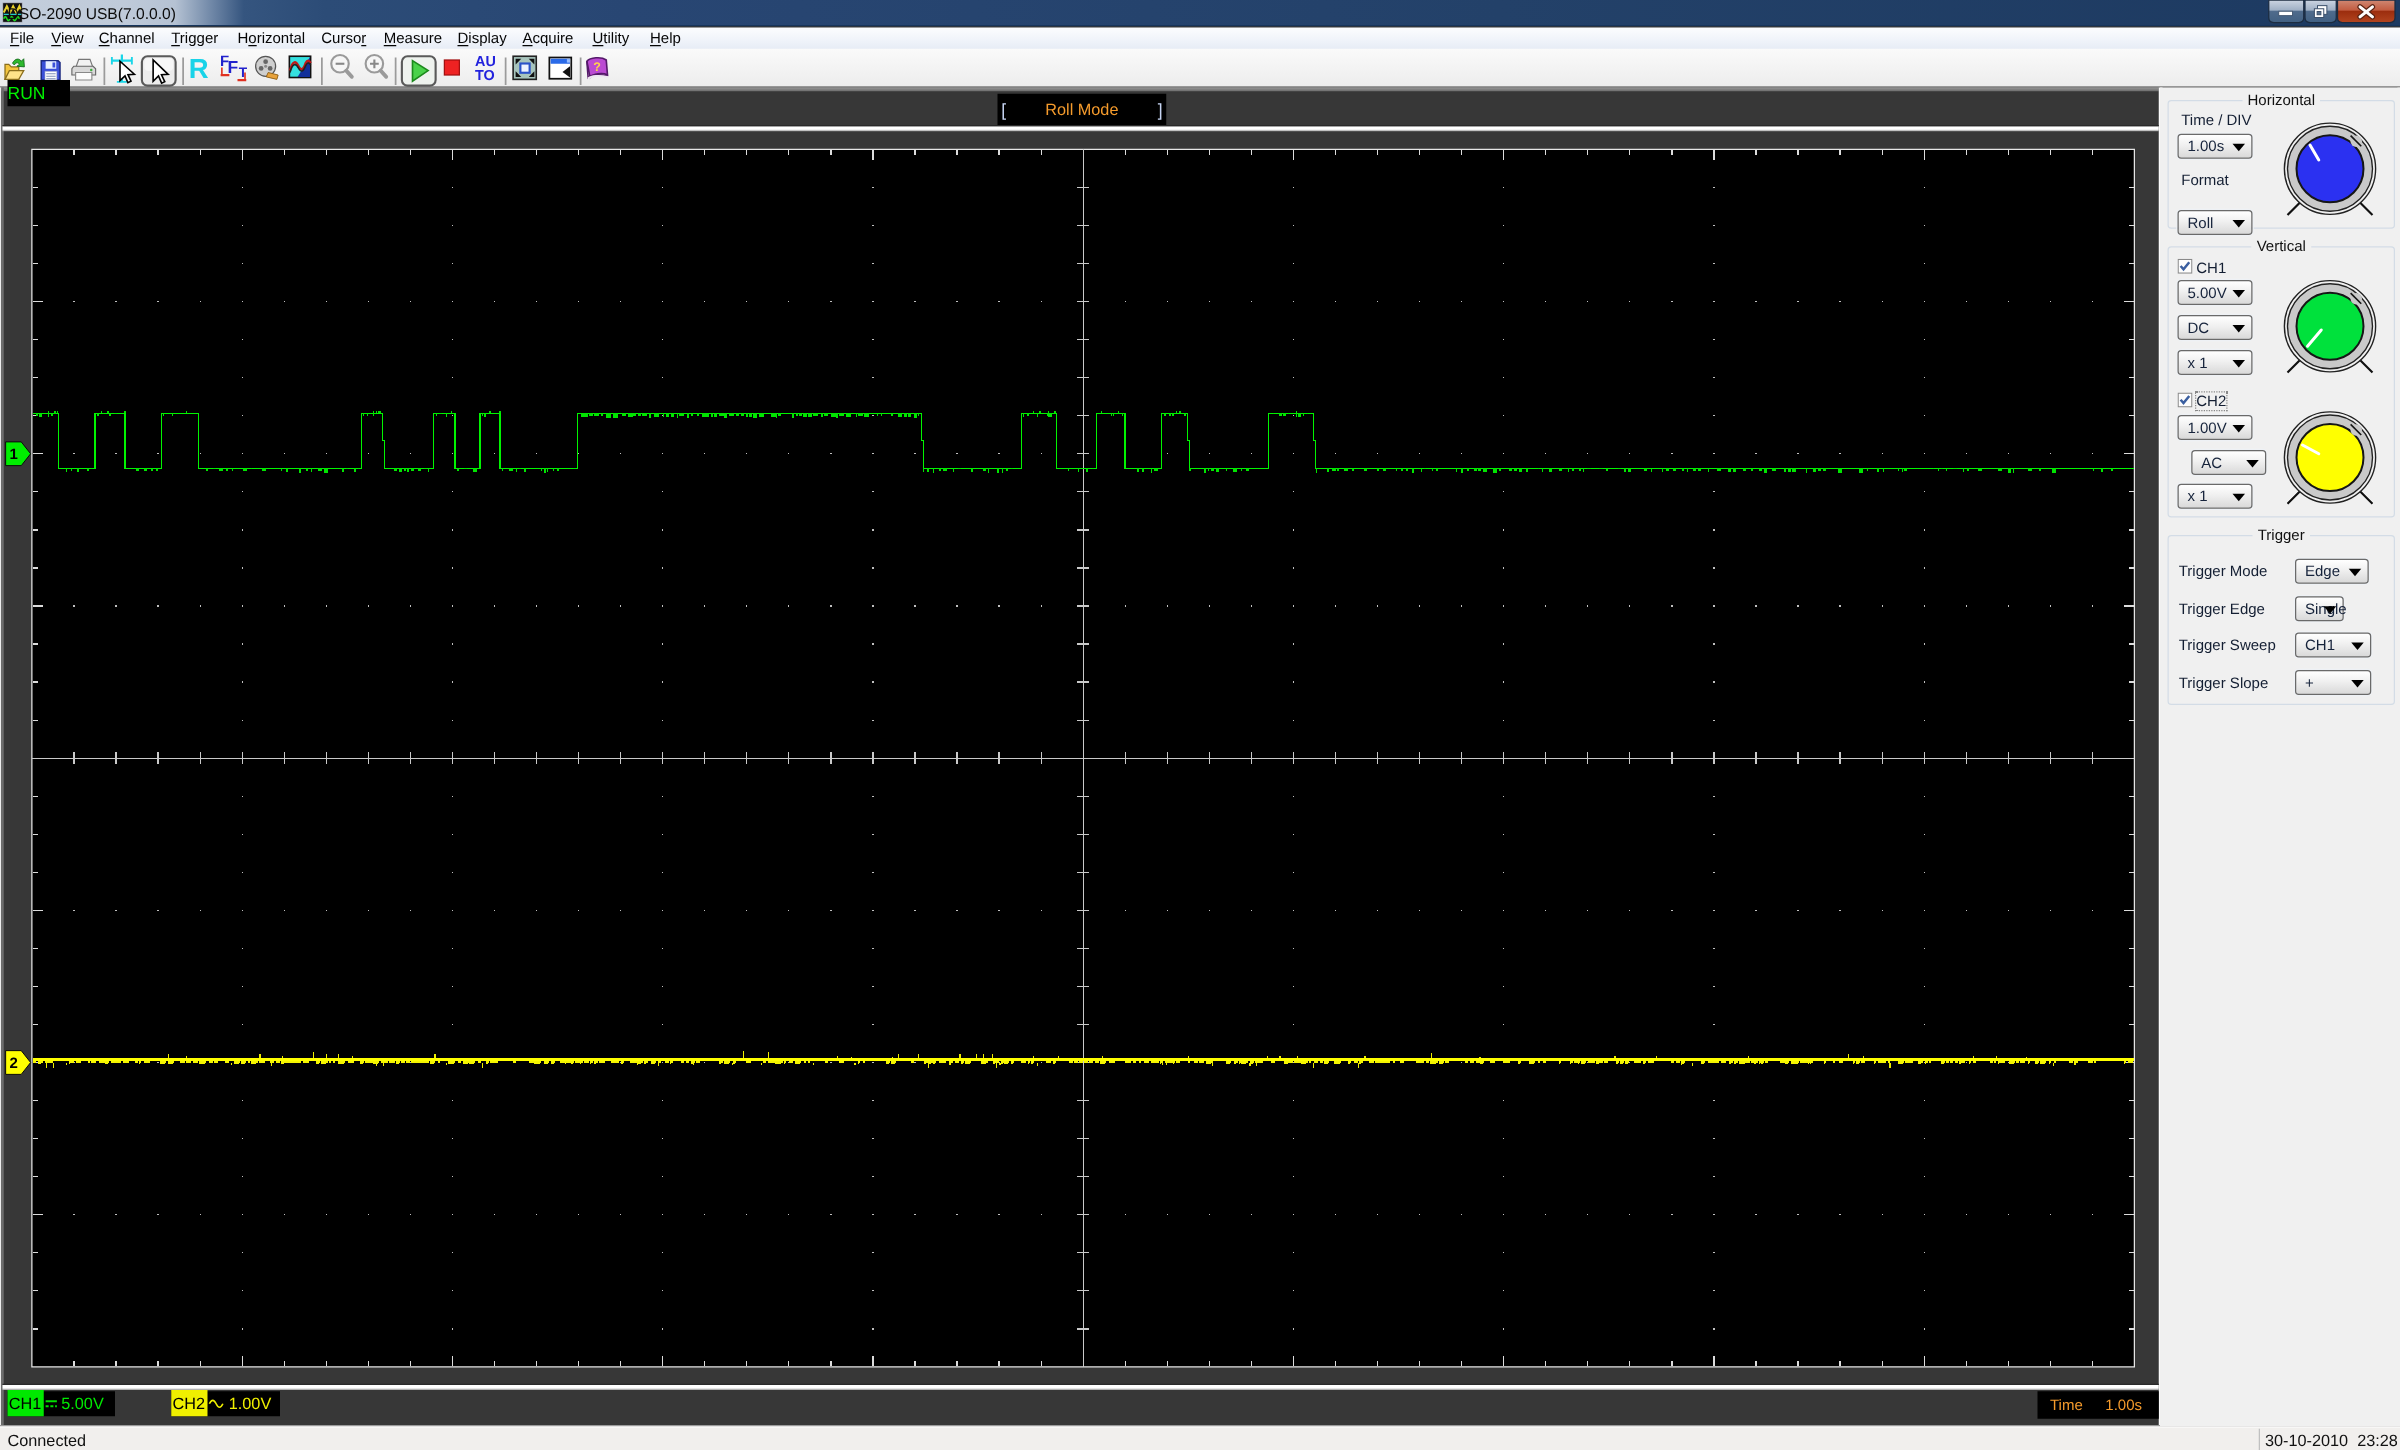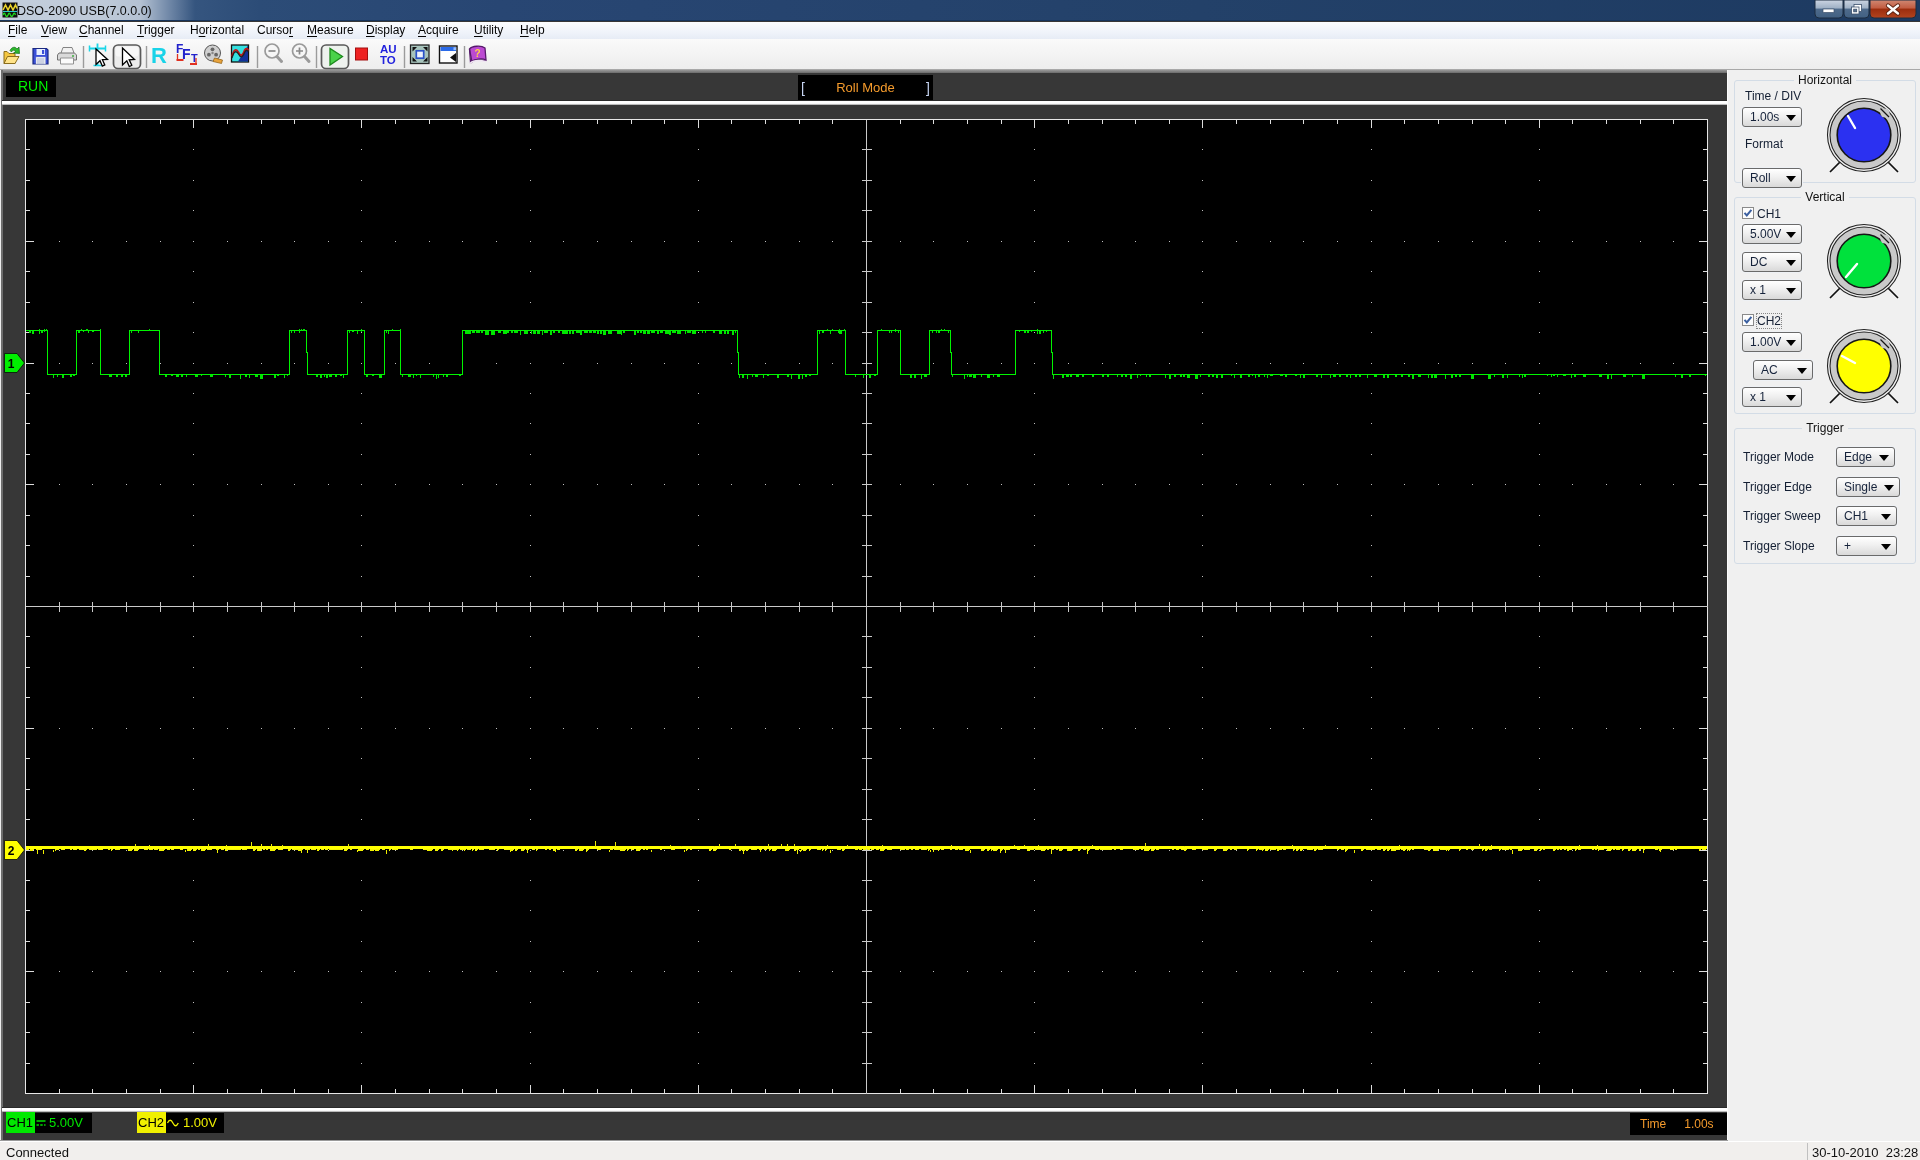--- a/index.html
+++ b/index.html
@@ -1,23 +1,23 @@
 <!DOCTYPE html>
 <html><head><meta charset="utf-8"><style>
 *{margin:0;padding:0;box-sizing:border-box}
 html,body{width:1920px;height:1160px;overflow:hidden;background:#373737;font-family:"Liberation Sans",sans-serif}
 .abs{position:absolute}
 #titlebar{position:absolute;left:0;top:0;width:1920px;height:21px;
  background:linear-gradient(90deg,#c3cedc 0px,#bfcad9 100px,#b5c2d3 140px,#6e86a6 170px,#35557f 195px,#2c4c77 260px,#284673 500px,#234169 1200px,#1d3a61 1919px);
  border-bottom:1px solid #17355c}
-#titletext{position:absolute;left:17px;top:4px;font-size:12.5px;color:#0c0c0c}
+#titletext{position:absolute;left:6px;top:4px;font-size:12.5px;color:#0c0c0c}
 #menubar{position:absolute;left:0;top:22px;width:1920px;height:19px;background:linear-gradient(#fcfdfe,#eef2f9 60%,#e4eaf4)}
 .mi{position:absolute;top:1px;font-size:12px;color:#050505}
 #toolbar{position:absolute;left:0;top:39px;width:1920px;height:31px;background:linear-gradient(#fafafa,#ededed);border-bottom:1px solid #a8a8a8}
-#runbox{position:absolute;left:6px;top:76px;width:50px;height:21px;background:#000;color:#00f000;font-size:14px;line-height:21px;padding-left:12px}
+#runbox{position:absolute;left:6px;top:64px;width:50px;height:21px;background:#000;color:#00f000;font-size:14px;line-height:21px;}
 #rollbox{position:absolute;left:798px;top:75px;width:135px;height:25px;background:#000;display:flex;align-items:center;justify-content:space-between;padding:0 3px}
 #rollbox .br{color:#c6d4f2;font-size:14px}
 #rollbox .tx{color:#f59b2c;font-size:13px}
 .groove{position:absolute;height:5px;border-top:1px solid #2a2a2a;background:linear-gradient(#ffffff 0 60%,#9a9a9a)}
 .blackbox{position:absolute;background:#000;font-size:12px}
 #statusbar{position:absolute;left:0;top:1140px;width:1920px;height:20px;background:#f1efed;border-top:1px solid #9a9a9a;box-shadow:inset 0 1px 0 #fff}
 #panel{position:absolute;left:1728px;top:70px;width:192px;height:1071px;background:#f0f0f0}
 .grp{position:absolute;left:6px;width:182px;border:1px solid #d3dce6;border-radius:3px}
 .gt{position:absolute;top:-8px;left:0;width:100%;text-align:center;font-size:12px;color:#111}
 .gt span{background:#f0f0f0;padding:0 4px}
@@ -257,21 +257,21 @@
     <div class="lbl" style="left:29px;top:244px;outline:1px dotted #888">CH2</div>
     <div class="cb" style="left:14px;top:262px">1.00V</div>
     <div class="cb" style="left:25px;top:290px">AC</div>
     <div class="cb" style="left:14px;top:317px">x 1</div>
     <div class="grp" style="top:358px;height:136px">
       <div class="gt"><span>Trigger</span></div>
     </div>
     <div class="lbl" style="left:15px;top:380px">Trigger Mode</div>
     <div class="cb" style="left:108px;top:377px;width:59px">Edge</div>
     <div class="lbl" style="left:15px;top:410px">Trigger Edge</div>
-    <div class="cb" style="left:108px;top:407px;width:64px">Single</div>
+    <div class="cb" style="left:108px;top:407px;width:39px">Single</div>
     <div class="lbl" style="left:15px;top:439px">Trigger Sweep</div>
     <div class="cb" style="left:108px;top:436px;width:61px">CH1</div>
     <div class="lbl" style="left:15px;top:469px">Trigger Slope</div>
     <div class="cb" style="left:108px;top:466px;width:61px">+</div>
   </div>
 <svg width="92" height="92" style="position:absolute;left:1818px;top:89px" viewBox="-46 -46 92 92">
     <path d="M-22 25 L-34 37 M22 25 L34 37" stroke="#111" stroke-width="1.7" fill="none"></path>
     <circle r="36.5" fill="#f0f0f0" stroke="#222" stroke-width="1.1"></circle>
     <circle r="34" fill="#c9c9c9" stroke="#222" stroke-width="1.1"></circle>
     <circle r="26.8" fill="#2b31f1" stroke="#161616" stroke-width="1.6"></circle>

